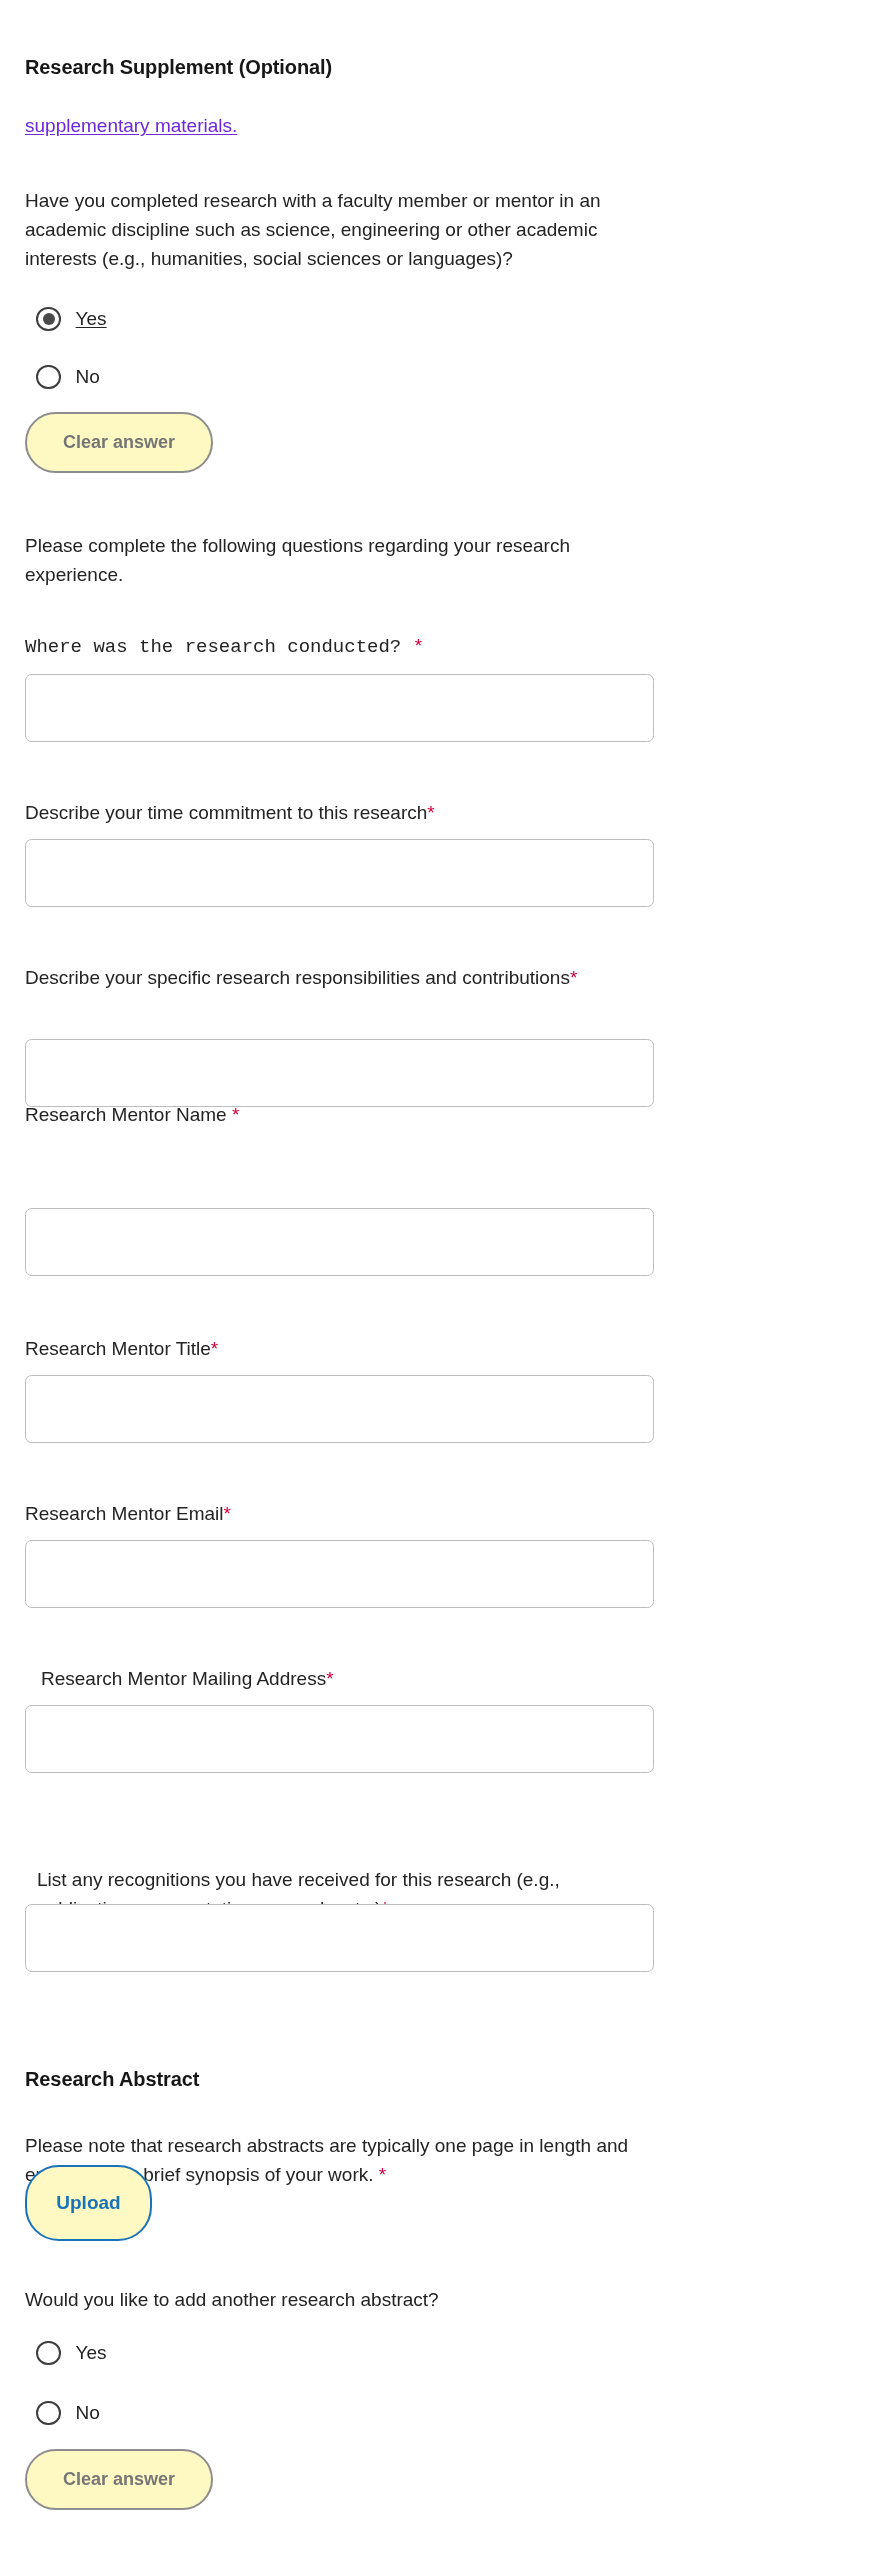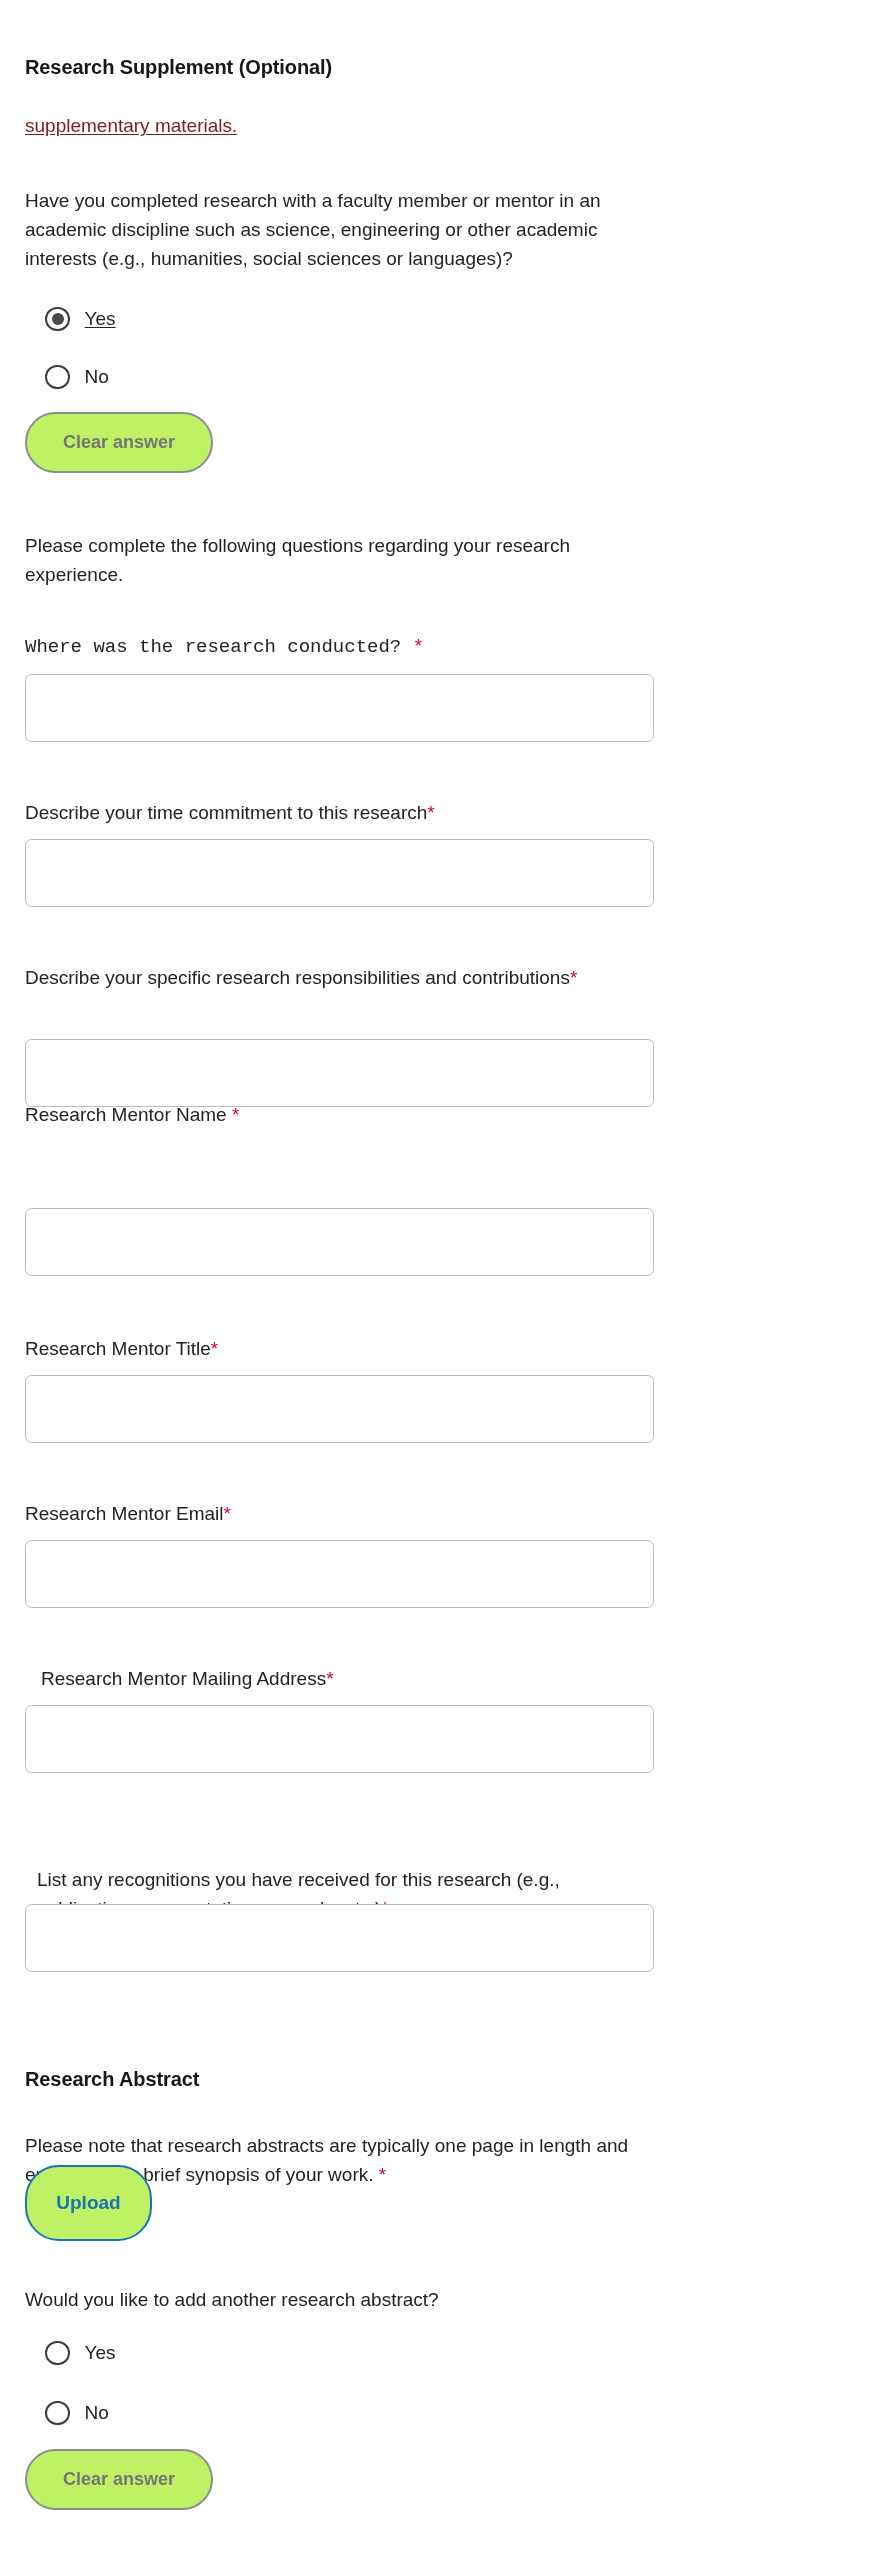--- a/index.html
+++ b/index.html
@@ -51,21 +51,21 @@
     position: absolute;
     font-size: 19px;
     line-height: 29px;
     color: #232323;
   }
   .req {
     color: #d1003c;
     font-weight: normal;
   }
   a.link {
-    color: #7f1d1d;
+    color: #6d28d9;
     text-underline-offset: 1.6px;
   }
 
   
   .textbox {
     position: absolute;
     left: 0;
     width: 629px;
     height: 68px;
     box-sizing: border-box;
@@ -77,21 +77,21 @@
     color: #232323;
     padding: 4.9px 11.4px;
     outline: none;
     resize: none;
   }
   .textbox::placeholder { color: #9a9a9a; }
 
   
   .radio-row {
     position: absolute;
-    left: 9px;
+    left: 0;
     height: 28px;
     display: flex;
     align-items: center;
     text-align: right;
   }
   .radio-outer {
     width: 24.5px;
     height: 24.5px;
     border-radius: 50%;
     border: 2px solid #3d3d3d;
@@ -120,21 +120,21 @@
   .radio-label.underlined { text-decoration: underline; text-underline-offset: 2.4px; }
 
   
   .pill {
     position: absolute;
     left: 0;
     box-sizing: border-box;
     display: flex;
     align-items: center;
     justify-content: center;
-    background: #bef264;
+    background: #fef9c3;
     cursor: pointer;
     font-family: "Liberation Sans", sans-serif;
   }
   .pill.clear {
     width: 188px;
     height: 61px;
     border: 2.1px solid #8d8d8d;
     border-radius: 33px;
     color: #767676;
     font-size: 18px;

